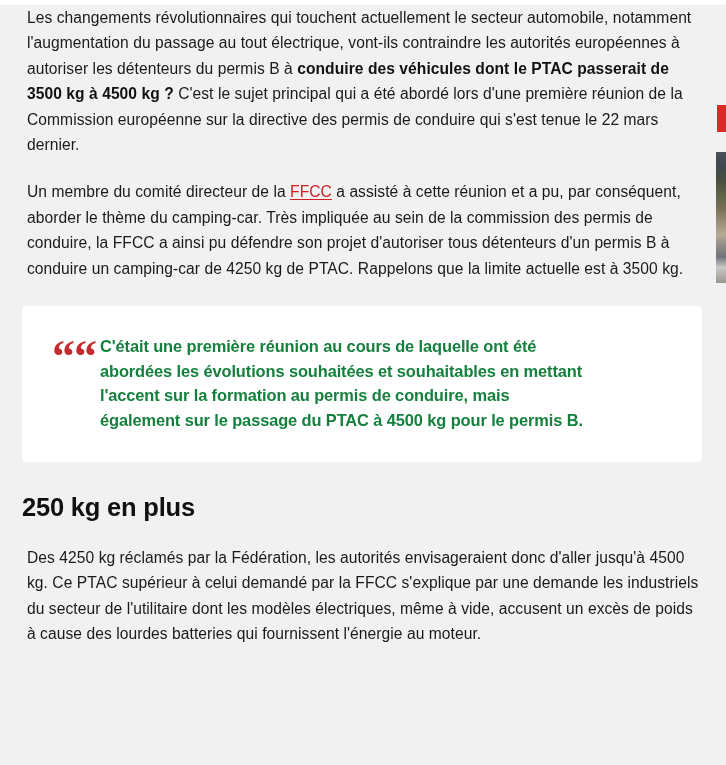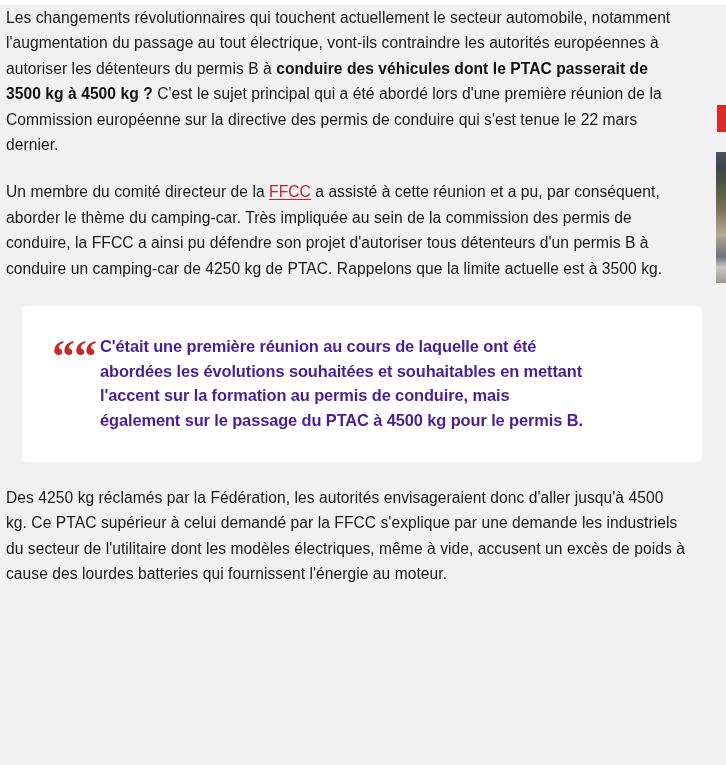--- a/index.html
+++ b/index.html
@@ -34,21 +34,21 @@
   .article {
     position: absolute;
     top: 5px;
     left: 0;
     width: 726px;
     padding: 0;
   }
 
   .content-col {
     width: 702px;
-    padding-left: 6px;
+    padding-left: 27px;
     padding-right: 0px;
   }
 
   p.body-text {
     margin: 0;
     padding: 0;
     font-size: 15.6px;
     line-height: 25.4px;
     color: #1a1a1a;
     letter-spacing: 0.06px;
@@ -96,21 +96,21 @@
     user-select: none;
     letter-spacing: -1px;
     padding-top: 6px;
   }
   .quote-text {
     font-family: "Liberation Sans Narrow", "Liberation Sans", sans-serif;
     font-stretch: condensed;
     font-weight: 700;
     font-size: 16.4px;
     line-height: 24.5px;
-    color: #4c1d95;
+    color: #15803d;
     letter-spacing: -0.1px;
     max-width: 492px;
   }
 
   
   h2.section-heading {
     margin: 30px 0 0 22px;
     font-family: "Liberation Sans Narrow", "Liberation Sans", sans-serif;
     font-stretch: condensed;
     font-weight: 700;
@@ -183,20 +183,21 @@
 
       <p class="body-text"><span>Un membre du comité directeur de la </span><a class="inline-link" href="#">FFCC</a><span> a assisté à cette réunion et a pu, par conséquent, aborder le thème du camping-car. Très impliquée au sein de la commission des permis de conduire, la FFCC a ainsi pu défendre son projet d'autoriser tous détenteurs d'un permis B à conduire un camping-car de 4250 kg de PTAC. Rappelons que la limite actuelle est à 3500 kg.</span></p>
 
     </div>
 
     <blockquote class="quote-card">
       <span class="quote-mark">““</span>
       <span class="quote-text">C'était une première réunion au cours de laquelle ont été abordées les évolutions souhaitées et souhaitables en mettant l'accent sur la formation au permis de conduire, mais également sur le passage du PTAC à 4500 kg pour le permis B.</span>
     </blockquote>
 
+    <h2 class="section-heading">250 kg en plus</h2>
 
     <div class="content-col">
       <p class="body-text after-heading">Des 4250 kg réclamés par la Fédération, les autorités envisageraient donc d'aller jusqu'à 4500 kg. Ce PTAC supérieur à celui demandé par la FFCC s'explique par une demande les industriels du secteur de l'utilitaire dont les modèles électriques, même à vide, accusent un excès de poids à cause des lourdes batteries qui fournissent l'énergie au moteur.</p>
     </div>
   </div>
 
   <div class="rail-red"></div>
   <div class="rail-thumb"></div>
 
   <div class="clipped-line"></div>

